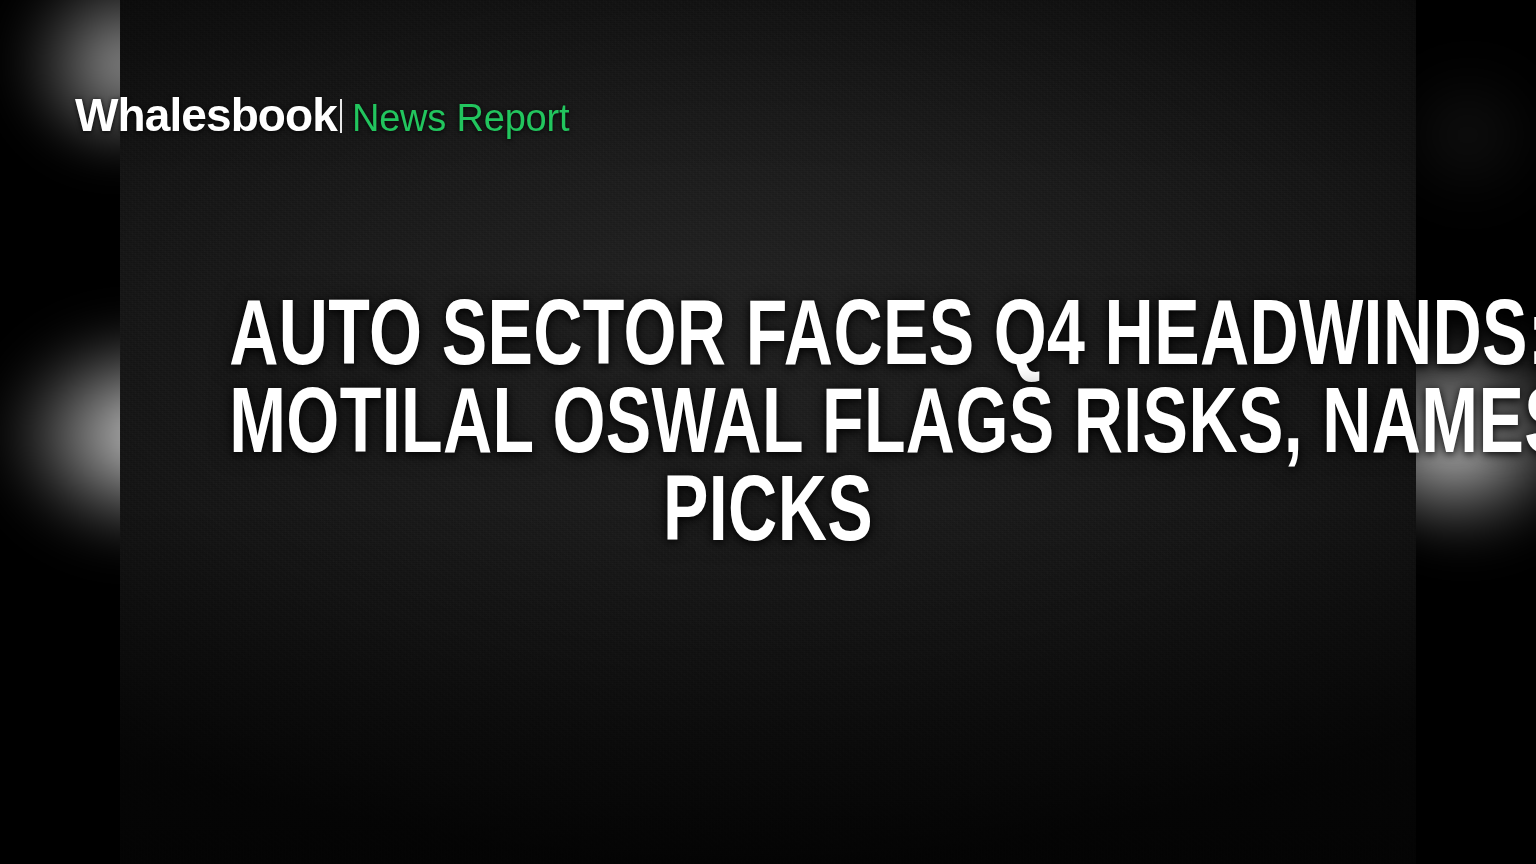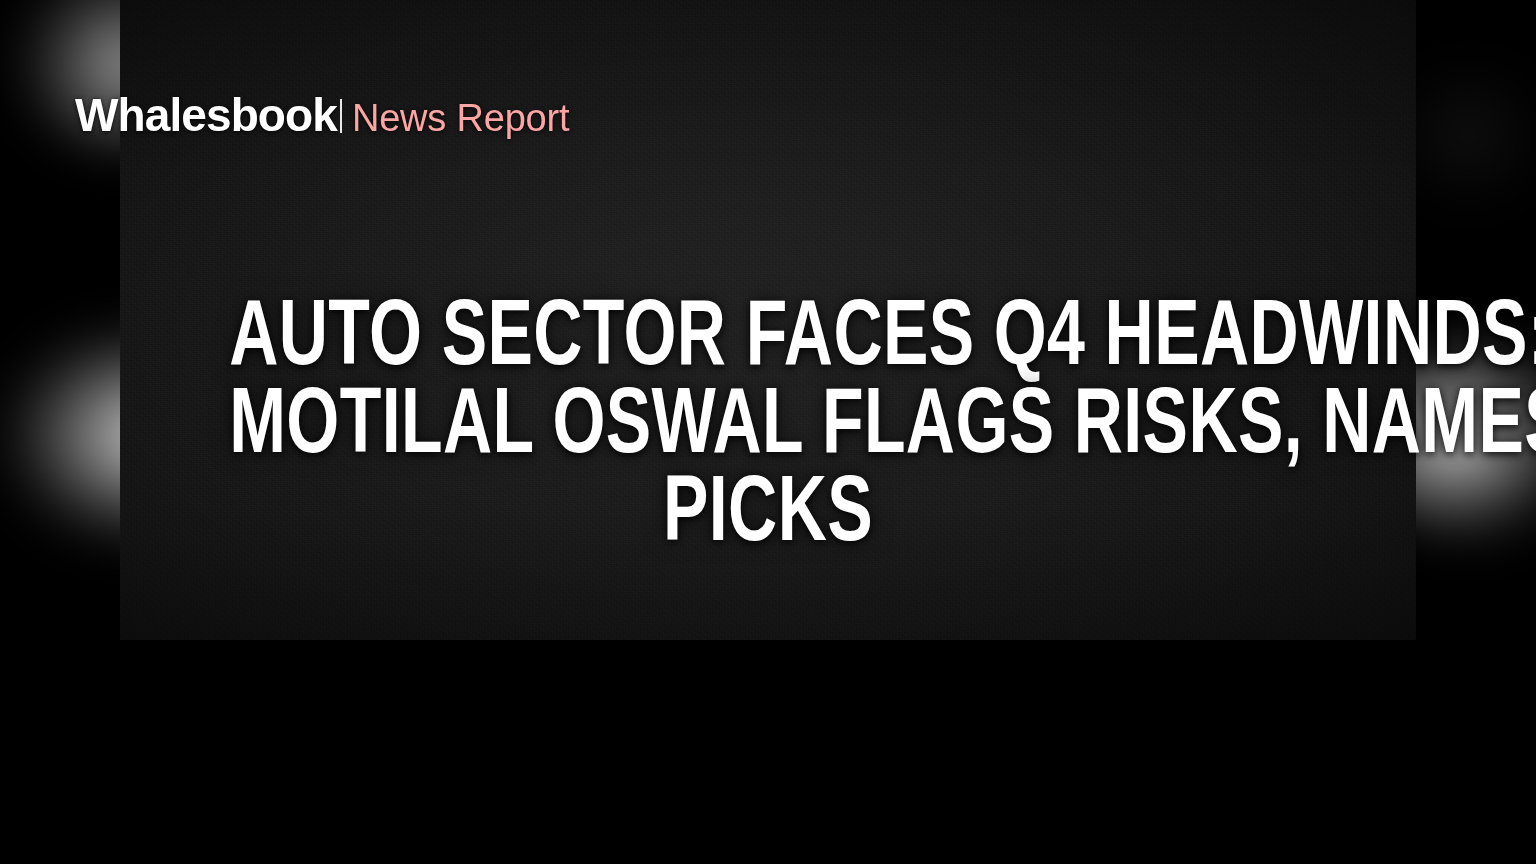--- a/index.html
+++ b/index.html
@@ -12,21 +12,21 @@
     width: 1536px;
     height: 864px;
     overflow: hidden;
     font-family: "Liberation Sans", "DejaVu Sans", sans-serif;
   }
 
   
   .stage {
     position: relative;
     width: 1536px;
-    height: 640px;
+    height: 864px;
     background: #000000;
     overflow: hidden;
   }
 
   
   .backdrop {
     position: absolute;
     inset: 0;
     background: #000000;
     overflow: hidden;
@@ -163,21 +163,21 @@
     background: #e8e8e8;
     margin: 0 10px 0 3px;
     position: relative;
     top: 2px;
     flex: none;
   }
   .brand-sub {
     font-family: "Liberation Sans", "DejaVu Sans", sans-serif;
     font-size: 38px;
     font-weight: 400;
-    color: #fca5a5;
+    color: #22c55e;
     letter-spacing: -0.2px;
     line-height: 1;
     text-shadow: 0 1px 5px rgba(0,0,0,0.85);
   }
 
   
   .headline {
     position: absolute;
     left: 0;
     right: 0;

